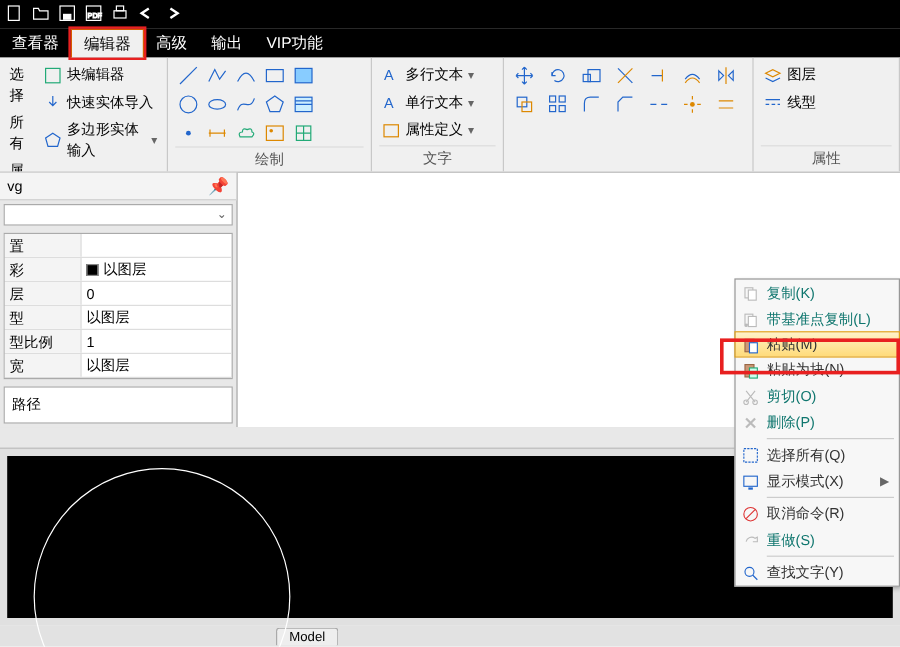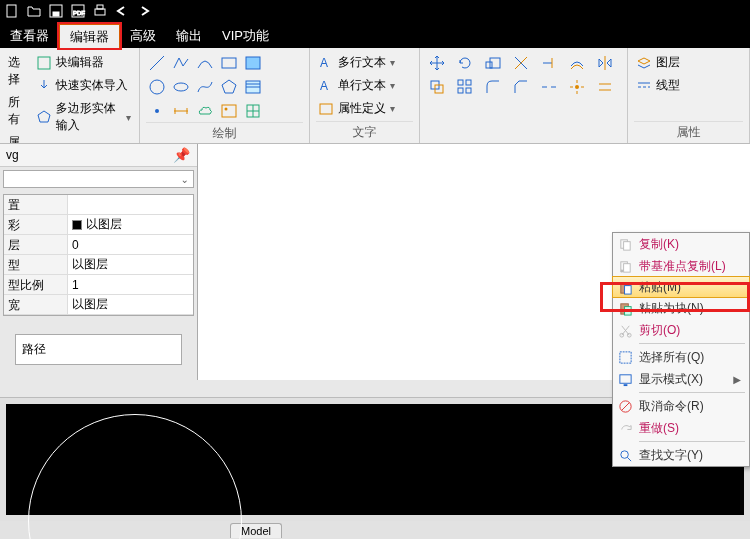--- a/index.html
+++ b/index.html
@@ -32,34 +32,34 @@
   .sidebar { width: 198px; background: #e8e8e8; display: flex; flex-direction: column; border-right: 1px solid #aaa; }
   .sidebar .file-row { background: #f4f4f4; padding: 3px 6px; border-bottom: 1px solid #ccc; display: flex; justify-content: space-between; align-items: center; }
   .pin { font-size: 14px; color: #555; }
   .sidebar .dropdown { background: #fff; border: 1px solid #aaa; margin: 3px; height: 18px; display: flex; align-items: center; justify-content: flex-end; padding: 0 4px; }
   .chev { font-size: 10px; color: #666; }
   .props { border: 1px solid #aaa; margin: 3px; background: #fff; }
   .props .row { display: flex; border-bottom: 1px solid #ddd; height: 20px; }
   .props .row .k { width: 64px; padding: 2px 4px; background: #f4f4f4; border-right: 1px solid #ddd; overflow: hidden; }
   .props .row .v { flex: 1; padding: 2px 4px; display: flex; align-items: center; gap: 4px; }
   .swatch { width: 10px; height: 10px; background: #000; border: 1px solid #888; }
-  .pathbox { background: #fff; border: 1px solid #aaa; margin: 15px; flex: 1; padding: 6px; }
+  .pathbox { background: #fff; border: 1px solid #aaa; margin: 3px; flex: 1; padding: 6px; }
   
   .canvas-area { flex: 1; position: relative; background: #e0e0e0; display: flex; flex-direction: column; }
   .canvas-area .top-strip { height: 18px; background: #e8e8e8; border-bottom: 1px solid #bbb; display:flex; justify-content:flex-end; padding:0 6px; align-items:center;}
   .canvas-black { flex: 1; background: #000; margin: 6px; position: relative; }
   .circle { position: absolute; border: 1px solid #fff; border-radius: 50%; }
   
   .tabstrip { height: 18px; background: #e2e2e2; display: flex; align-items: center; padding-left: 220px; font-size: 11px; }
   .tabstrip .tab { background: #eee; border: 1px solid #aaa; border-bottom: none; padding: 1px 10px; border-radius: 3px 3px 0 0; margin-left: 10px; }
   
   .context-menu { position: absolute; left: 612px; top: 232px; width: 138px; background: #f7f7f7; border: 1px solid #979797; box-shadow: 2px 2px 4px rgba(0,0,0,0.3); }
   .context-menu .item { display: flex; align-items: center; height: 22px; padding: 0 8px 0 4px; gap: 6px; font-size: 12px; color: #333; position: relative; cursor: pointer; }
   .context-menu .item .ic { width: 16px; height: 16px; flex-shrink: 0; display: flex; align-items: center; justify-content: center; }
-  .context-menu .item.disabled { color: #be185d; }
+  .context-menu .item.disabled { color: #0f766e; }
   .context-menu .sep { height: 1px; background: #ccc; margin: 2px 4px 2px 26px; }
   .context-menu .item.hi { background: linear-gradient(#fff2c8, #ffdb7a); border: 1px solid #e3a218; height: 22px; margin: -1px; }
   .context-menu .chevr { margin-left: auto; font-size: 10px; color: #666; }
   .red-box { position: absolute; left: 600px; top: 282px; width: 150px; height: 30px; border: 3px solid #e82020; pointer-events: none; }
   
   .ic svg { width: 15px; height: 15px; }
 </style>
 </head>
 <body>
 
@@ -480,20 +480,28 @@
   <div class="item disabled">
       <span class="ic">
         <svg viewBox="0 0 16 16">
           <path d="M4 3l8 10M12 3l-8 10" stroke="#bbb" fill="none"></path>
           <circle cx="4" cy="13" r="2" fill="none" stroke="#bbb"></circle>
           <circle cx="12" cy="13" r="2" fill="none" stroke="#bbb"></circle>
         </svg>
       </span>
       <span>剪切(O)</span>
     </div>
+  <div class="item disabled">
+      <span class="ic">
+        <svg viewBox="0 0 16 16">
+          <path d="M4 4l8 8M12 4l-8 8" stroke="#bbb" stroke-width="2"></path>
+        </svg>
+      </span>
+      <span>删除(P)</span>
+    </div>
   <div class="sep"></div>
   <div class="item">
       <span class="ic">
         <svg viewBox="0 0 16 16">
           <rect x="2" y="2" width="12" height="12" fill="none" stroke="#26c" stroke-dasharray="2 1"></rect>
         </svg>
       </span>
       <span>选择所有(Q)</span>
     </div>
   <div class="item">

